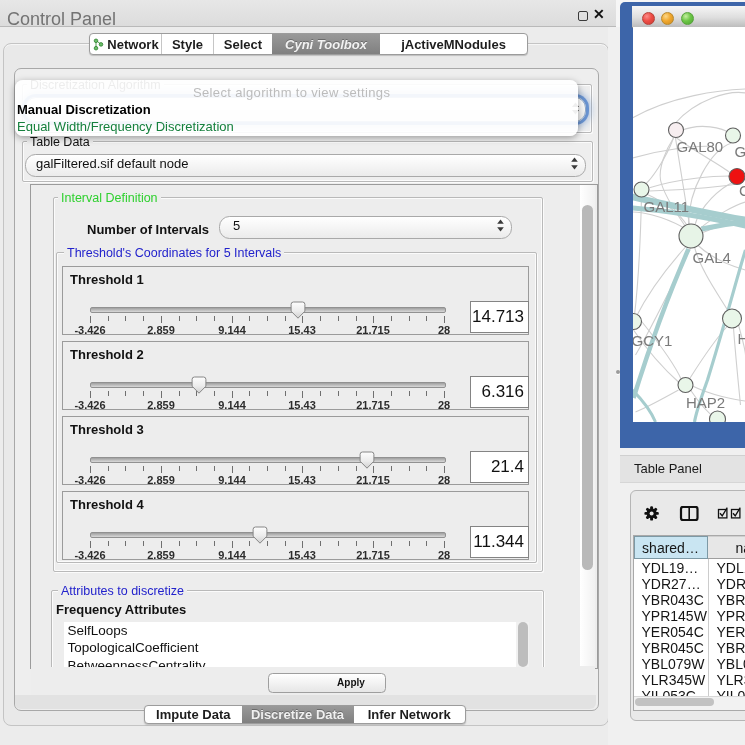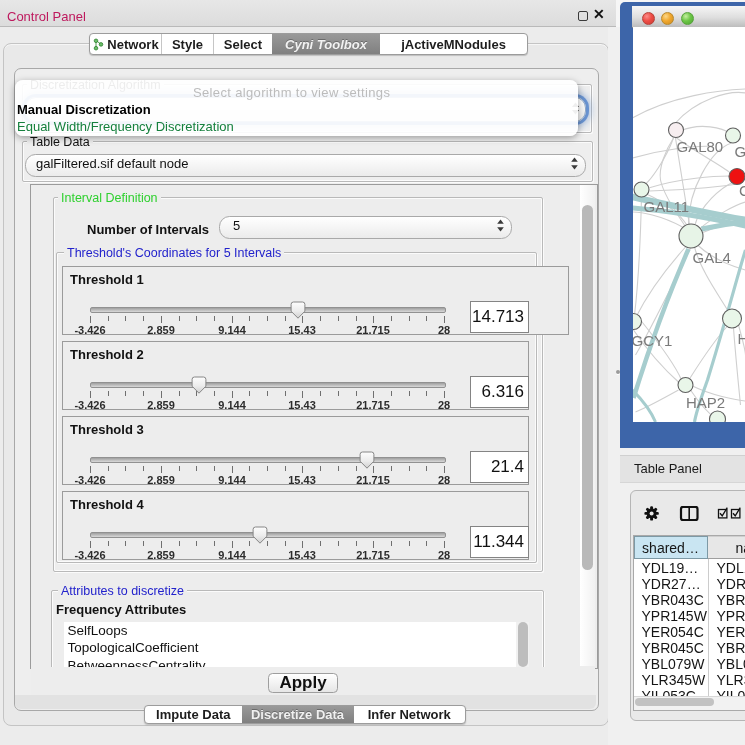--- a/index.html
+++ b/index.html
@@ -19,21 +19,21 @@
     background-image:repeating-linear-gradient(90deg,#6f6f6f 0,#6f6f6f 1px,transparent 1px,transparent 70.8px);}
   .tl{position:absolute;top:57px;width:52px;text-align:center;font-size:11px;font-weight:bold;color:#2c2c2c;}
   .vbox{position:absolute;left:407px;top:34px;width:53px;height:30px;background:#fff;border:1.5px solid #848484;font-size:17px;color:#111;display:flex;align-items:center;justify-content:flex-end;padding-right:4px;}
   .tlight{top:11.5px;width:11px;height:11px;border-radius:50%;}
 </style>
 </head>
 <body>
 <div id="page">
 
   <div class="abs" style="left:0;top:0;width:616px;height:26px;background:linear-gradient(#e7e7e7,#dcdcdc);border-bottom:1px solid #b9b9b9;"></div>
-  <div class="abs" style="left:7px;top:8.5px;font-size:13px;color:#be185d;">Control Panel</div>
+  <div class="abs" style="left:7px;top:8.5px;font-size:18px;color:#737373;">Control Panel</div>
   <div class="abs" style="left:578px;top:11px;width:8px;height:8px;border:1.6px solid #3a3a3a;border-radius:2px;"></div>
   <div class="abs" style="left:593px;top:6px;font-size:14px;font-weight:bold;color:#111;">✕</div>
 
   <div class="abs" style="left:3px;top:43px;width:604px;height:681px;background:#e9e9e9;border:1px solid #c4c4c4;border-radius:8px;box-shadow:inset 0 1px 0 #f6f6f6;"></div>
 
   <div class="abs" style="left:89px;top:33px;width:437px;height:20px;background:#ffffff;border:1px solid #9c9c9c;border-radius:4px;box-shadow:0 1px 1px rgba(0,0,0,0.18);display:flex;font-size:13px;font-weight:600;color:#1d1d1d;">
     <div style="box-sizing:border-box;width:72px;display:flex;align-items:center;justify-content:center;border-right:1px solid #c6c6c6;">
       <svg width="12" height="13" viewBox="0 0 12 13" style="margin-right:3px;">
         <path d="M4 3.5 L4 10 M5 3.2 L8.6 6" stroke="#3f8f3f" stroke-width="0.9" fill="none"></path>
         <circle cx="4" cy="2.8" r="1.8" fill="#6abf69" stroke="#2f7f2f" stroke-width="0.8"></circle>
@@ -78,21 +78,21 @@
   <div class="abs" style="left:219px;top:215.5px;width:291px;height:21px;background:linear-gradient(#ffffff,#ebebeb);border:1px solid #a9a9a9;border-radius:10.5px;"></div>
   <div class="abs" style="left:233px;top:218px;font-size:13px;color:#111;">5</div>
   <div class="abs" style="left:492px;top:217px;width:17px;height:17px;"><svg width="17" height="17">
         <path d="M8.5 2.5 L11.8 6.8 L5.2 6.8 Z" fill="#3a3a3a"></path>
         <path d="M8.5 14.5 L11.8 10.2 L5.2 10.2 Z" fill="#3a3a3a"></path>
       </svg></div>
 
   <div class="abs etched" style="left:56px;top:252px;width:479px;height:309px;"></div>
   <div class="glabel" style="left:64px;top:246px;color:#2222cc;background:#ededed;">Threshold's Coordinates for 5 Intervals</div>
 
-  <div class="abs thrp" style="top:266px;padding-left:40px;">
+  <div class="abs thrp" style="top:266px;">
     <div class="tlab">Threshold 1</div>
     <div class="track"></div>
       <div class="ticks"></div>
       <div class="ticksM"></div>
     <div class="thumb" style="left:226px;"><svg width="18" height="19" viewBox="0 0 18 19">
           <defs>
             <linearGradient id="tg" x1="0" y1="0" x2="0" y2="1">
               <stop offset="0" stop-color="#fdfdfd"></stop>
               <stop offset="0.55" stop-color="#ececec"></stop>
               <stop offset="1" stop-color="#cfcfcf"></stop>
@@ -182,21 +182,21 @@
   <div class="glabel" style="left:58px;top:584px;color:#2222cc;background:#ededed;">Attributes to discretize</div>
   <div class="abs" style="left:56px;top:601.5px;font-size:13px;font-weight:bold;color:#111;">Frequency Attributes</div>
   <div class="abs" style="left:63.5px;top:622px;width:452px;height:44.5px;background:#ffffff;overflow:hidden;">
     <div style="font-size:13.5px;color:#111;padding-left:4px;line-height:17.4px;padding-top:0;">SelfLoops<br>TopologicalCoefficient<br>BetweennessCentrality</div>
   </div>
   <div class="abs" style="left:515.5px;top:622px;width:13px;height:44.5px;background:#f1f1f1;"></div>
   <div class="abs" style="left:518px;top:622px;width:10px;height:45px;background:#bdbdbd;border-radius:5px;"></div>
 
   <div class="abs" style="left:31px;top:667px;width:564px;height:28px;background:#ededed;"></div>
 
-  <div class="abs" style="left:268px;top:672.5px;width:68px;height:18px;background:linear-gradient(#ffffff,#e6e6e6);border:1px solid #9e9e9e;border-radius:4.5px;display:flex;align-items:center;justify-content:center;font-size:17px;font-weight:600;color:#111;">Apply</div>
+  <div class="abs" style="left:268px;top:672.5px;width:68px;height:18px;background:linear-gradient(#ffffff,#e6e6e6);border:1px solid #9e9e9e;border-radius:4.5px;display:flex;align-items:center;justify-content:center;font-size:10px;font-weight:600;color:#111;padding-left:48px;">Apply</div>
 
   <div class="abs" style="left:144px;top:704.5px;width:320px;height:17.5px;background:#ffffff;border:1px solid #9c9c9c;border-radius:4px;box-shadow:0 1px 1.5px rgba(0,0,0,0.2);display:flex;font-size:13px;font-weight:600;color:#1d1d1d;">
     <div style="box-sizing:border-box;width:96.5px;display:flex;align-items:center;justify-content:center;">Impute Data</div>
     <div style="box-sizing:border-box;width:112px;display:flex;align-items:center;justify-content:center;background:linear-gradient(#999999,#808080);color:#f0f0f0;text-shadow:0 -1px 0 #6a6a6a;">Discretize Data</div>
     <div style="box-sizing:border-box;flex:1;display:flex;align-items:center;justify-content:center;">Infer Network</div>
   </div>
 
   <div class="abs" style="left:15px;top:80px;width:563px;height:56px;background:rgba(255,255,255,0.92);border-radius:8px;box-shadow:0 2px 7px rgba(0,0,0,0.35);"></div>
   <div class="abs" style="left:15px;top:80px;width:563px;height:56px;border-radius:8px;overflow:hidden;">
     <div style="position:absolute;left:178px;top:5px;font-size:13px;color:#bcbcbc;letter-spacing:0.35px;">Select algorithm to view settings</div>

